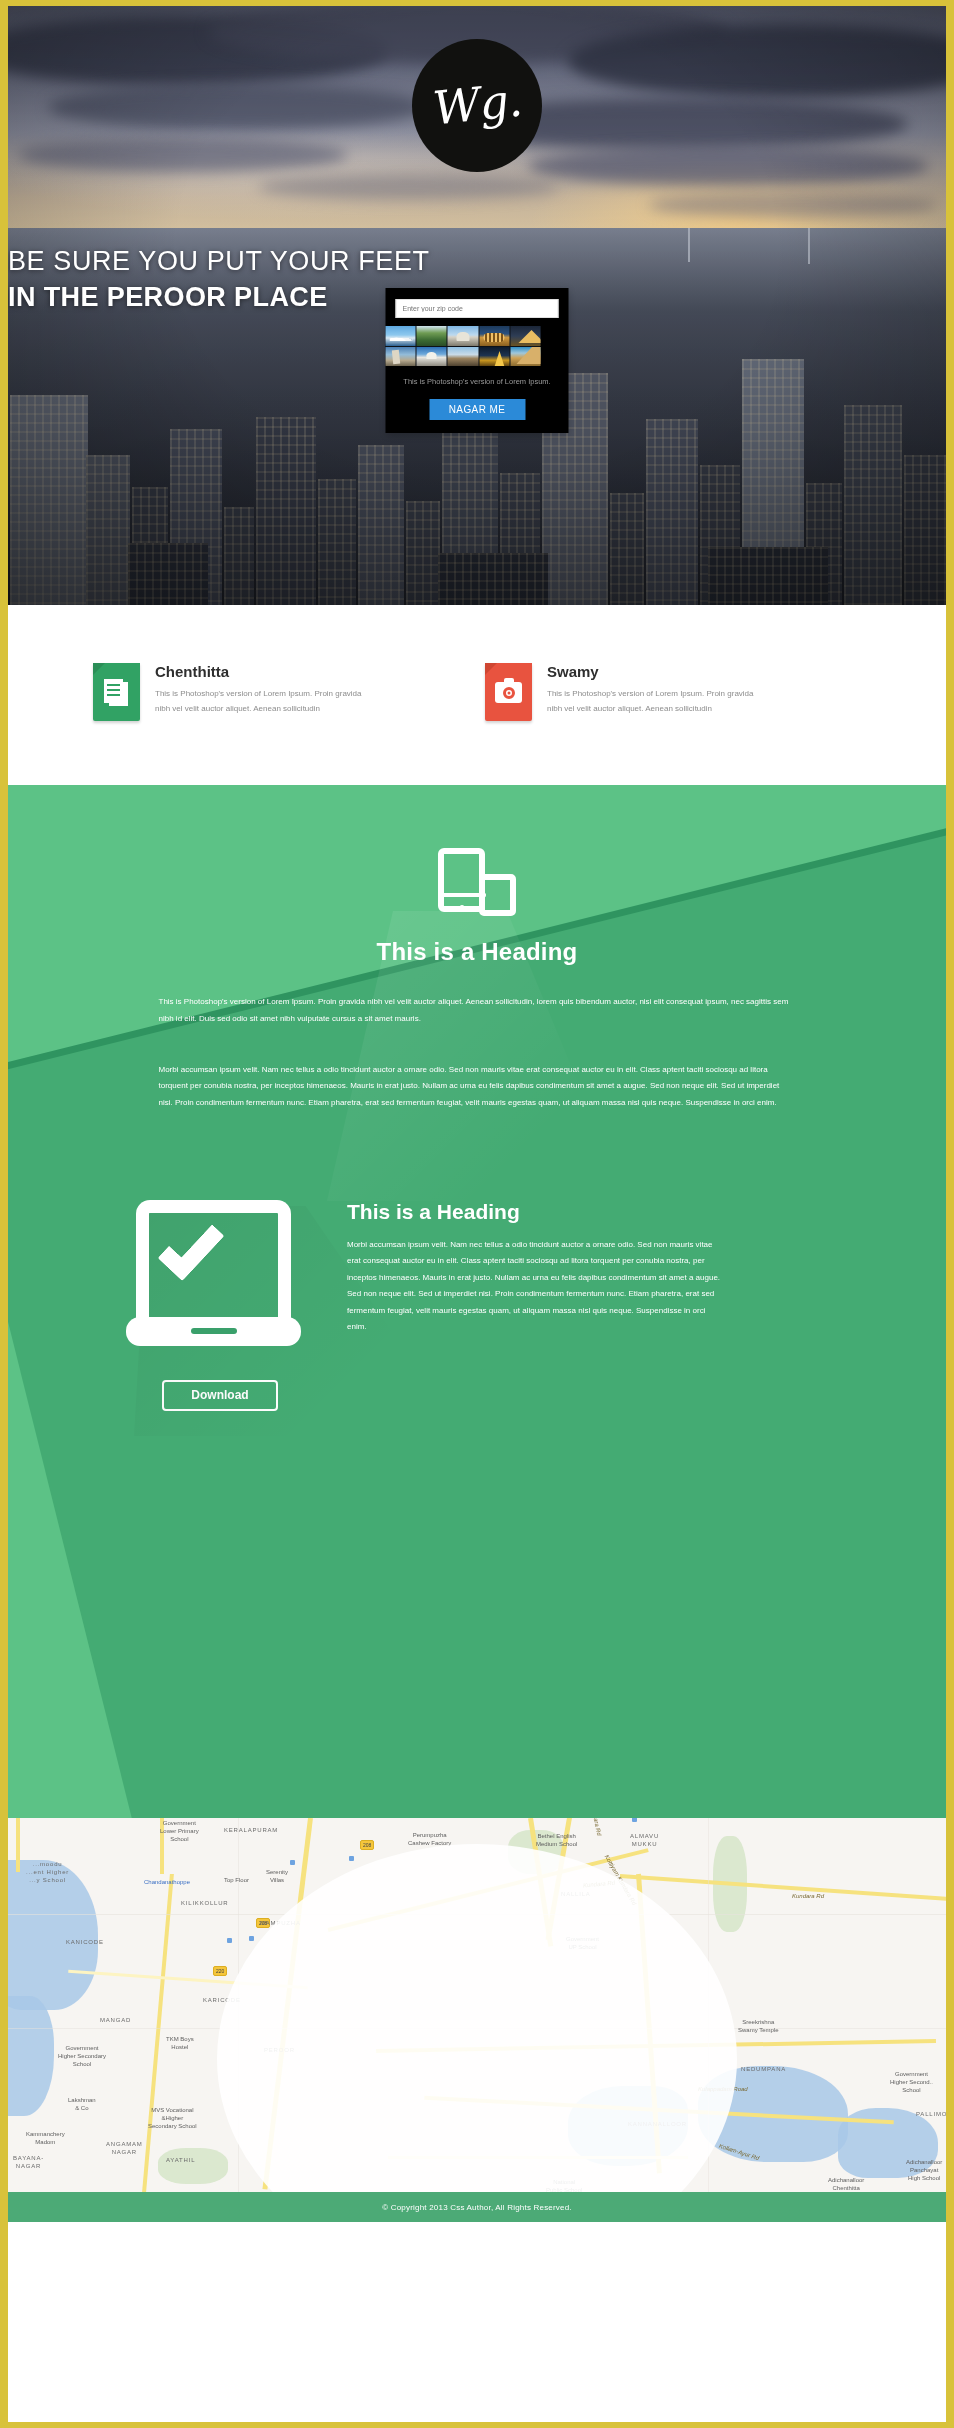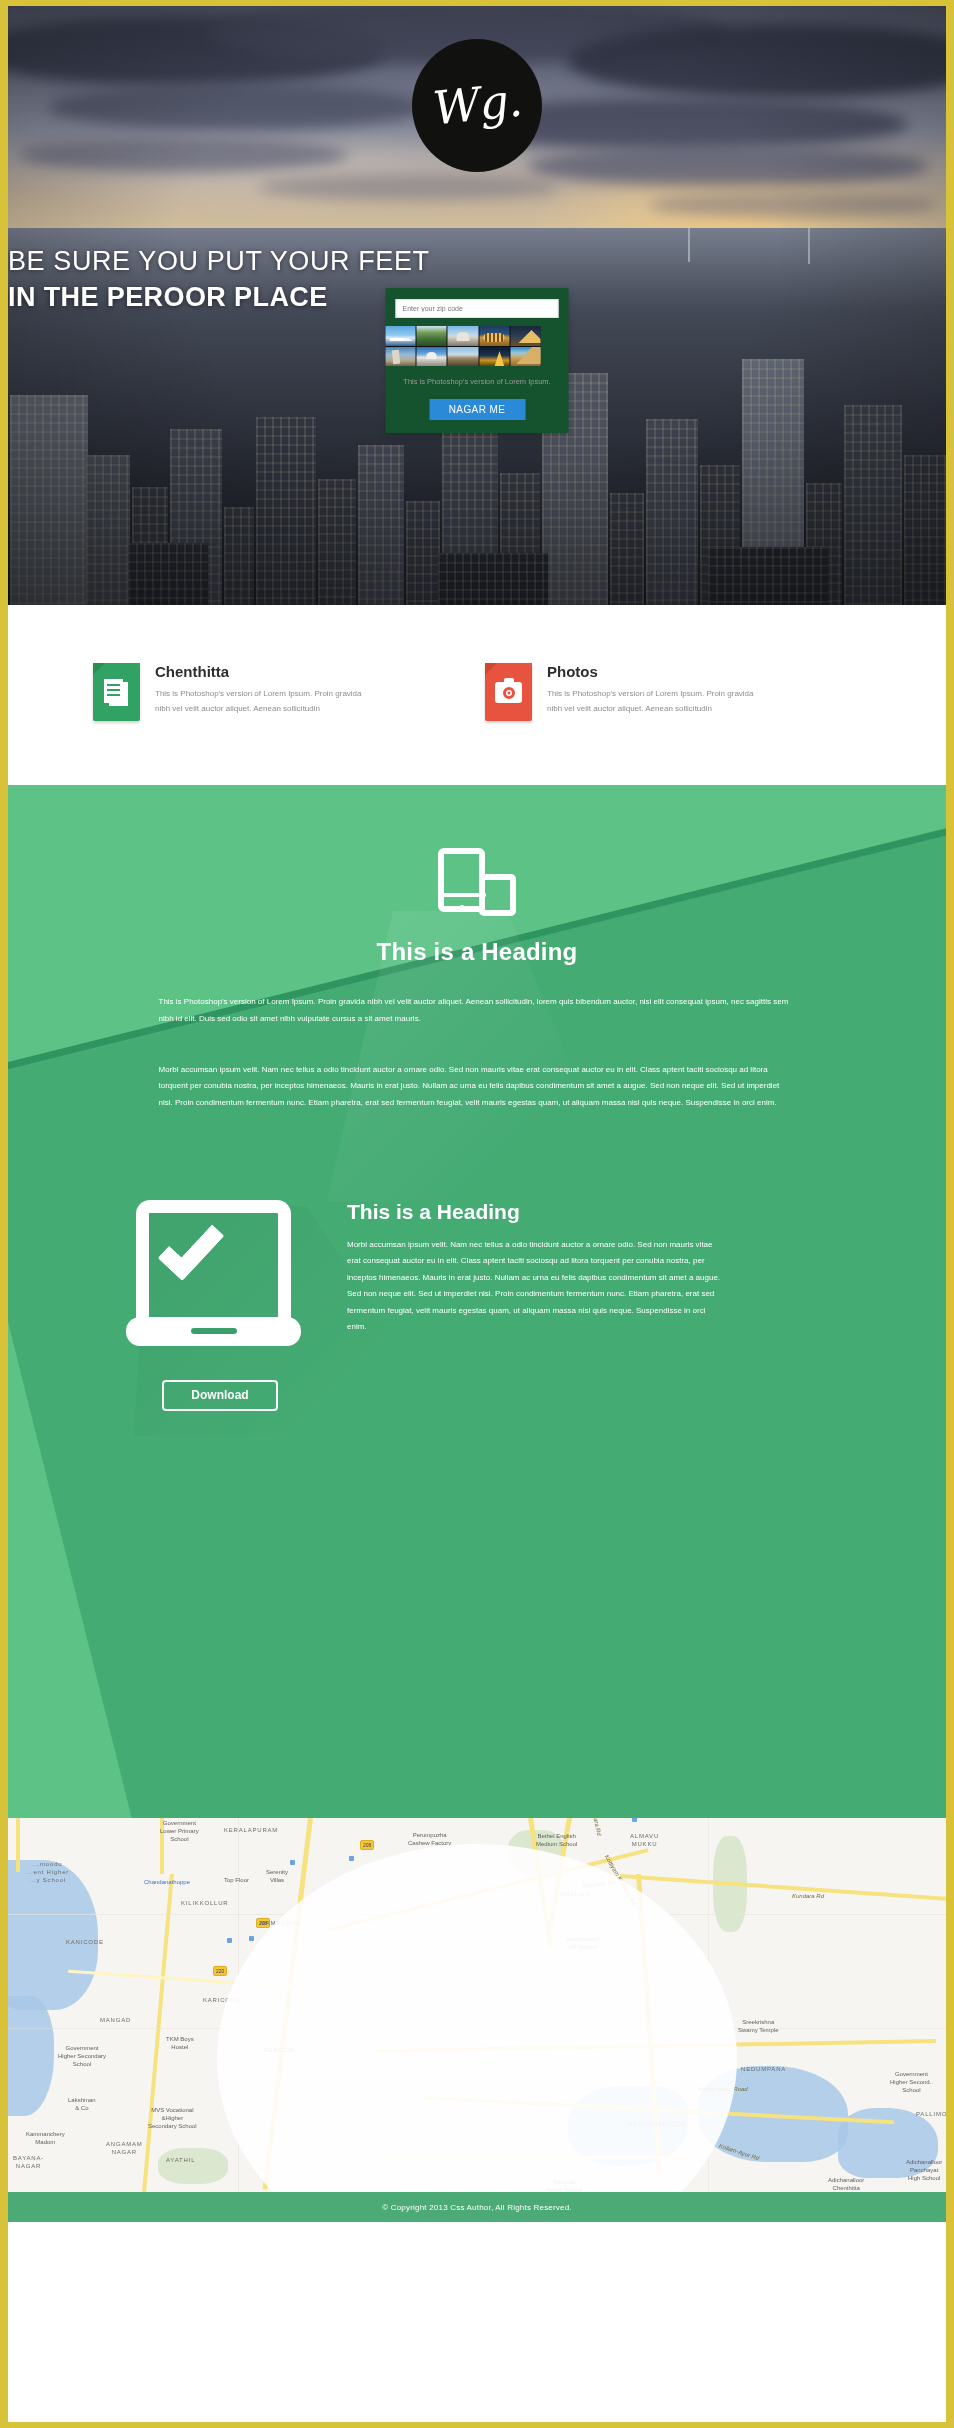--- a/index.html
+++ b/index.html
@@ -77,21 +77,21 @@
     text-shadow:0 1px 5px rgba(0,0,0,.55);
     margin-top:45px;
   }
   .hero-l1{ font-size:27px; font-weight:300; letter-spacing:.6px; line-height:1.35; }
   .hero-l2{ font-size:27px; font-weight:700; letter-spacing:.4px; line-height:1.35; }
 
   
   .zip-card{
     position:absolute; left:50%; top:282px; transform:translateX(-50%);
     width:183px; z-index:7;
-    background:#14532d; padding:11px 10px 13px;
+    background:#000000; padding:11px 10px 13px;
     box-shadow:0 2px 7px rgba(0,0,0,.22);
   }
   .zip-input{
     width:100%; height:19px; border:1px solid #e0e0e0; background:#fff;
     font-family:"Liberation Sans", sans-serif; font-size:7px; color:#9b9b9b;
     padding:0 6px; outline:none; display:block;
   }
   .thumb-strip{
     margin:8px -10px 0; width:155px; height:40px;
     display:grid; grid-template-columns:repeat(5,1fr); grid-template-rows:repeat(2,1fr);
@@ -370,21 +370,21 @@
     </div>
 
     <div class="feat">
       <div class="feat-icon photo-ico">
         <span class="fold"></span>
         <span class="cam">
             <span class="cam-lens"></span>
           </span>
       </div>
       <div>
-        <div class="feat-title">Photos</div>
+        <div class="feat-title">Swamy</div>
         <div class="feat-body">This is Photoshop's version  of Lorem Ipsum. Proin gravida nibh vel velit auctor aliquet. Aenean sollicitudin</div>
       </div>
     </div>
   </section>
 
   <section class="green">
     <div class="green-diag"></div>
     <div class="green-diag-line"></div>
 
     <div class="green-inner">

